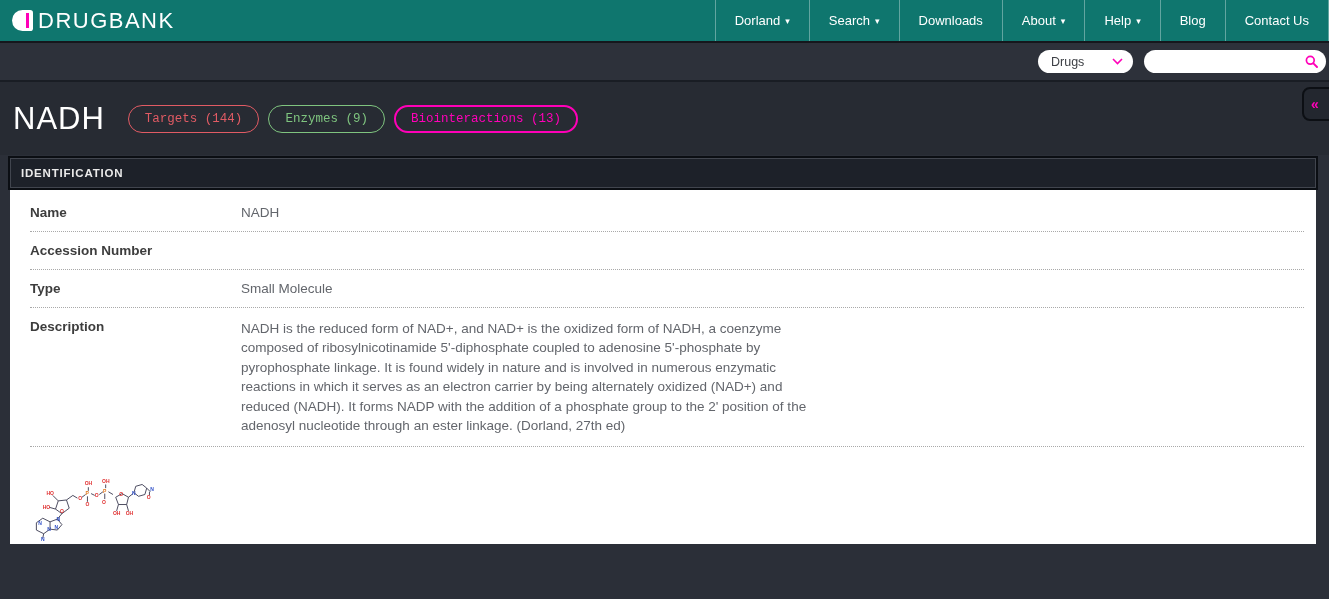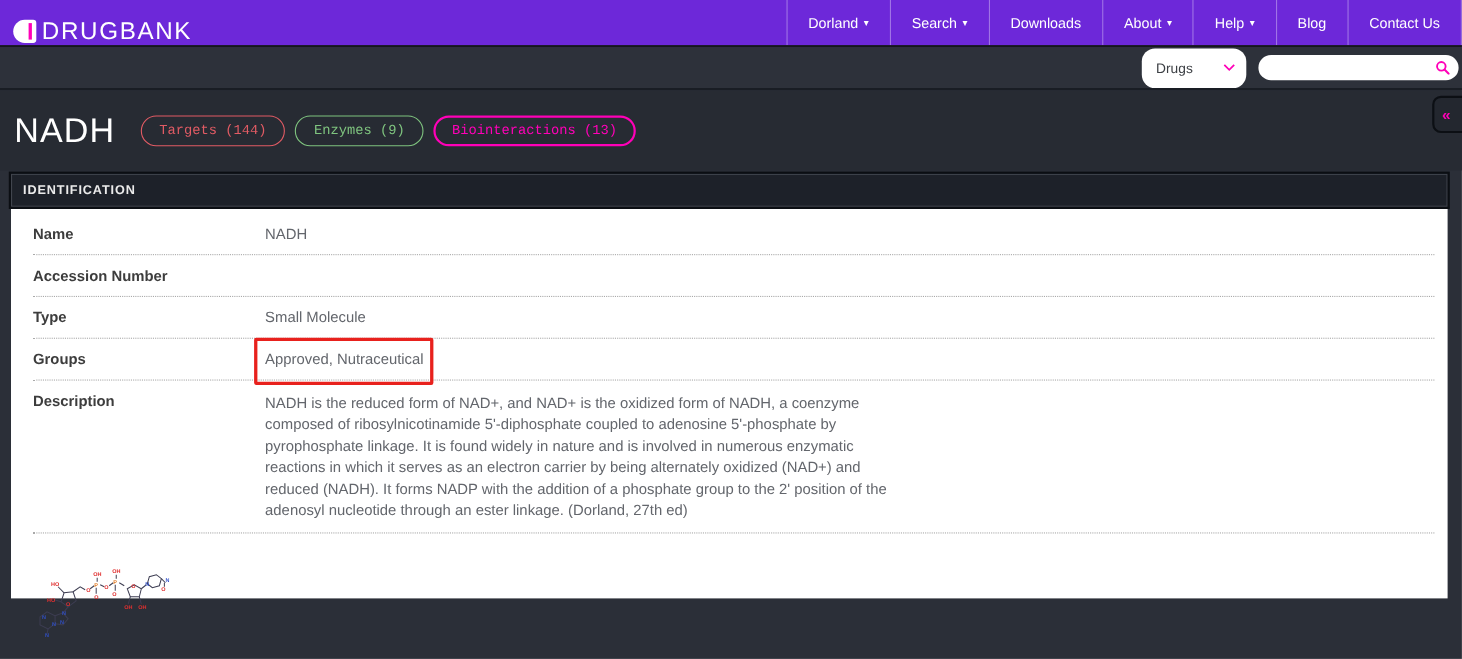--- a/index.html
+++ b/index.html
@@ -6,24 +6,24 @@
   html, body { width: 1329px; height: 599px; overflow: hidden; }
   body {
     font-family: "Liberation Sans", sans-serif;
     background: #2b2f38;
     position: relative;
   }
 
   
   .navbar {
     height: 43px;
-    background: #6d28d9;
+    background: #0f766e;
     border-bottom: 2px solid #15171c;
     display: flex;
-    align-items: flex-end;
+    align-items: center;
     justify-content: space-between;
     padding: 0 0 0 12px;
   }
   .logo { display: flex; align-items: center; gap: 2px; cursor: pointer; }
   .logo-icon {
     width: 21px; height: 21px;
     background: #fff;
     border-radius: 11px 3px 3px 11px;
     display: inline-block;
     position: relative;
@@ -53,21 +53,21 @@
     height: 39px;
     background: #2d313a;
     border-bottom: 2px solid #191d24;
     display: flex;
     align-items: center;
     justify-content: flex-end;
     gap: 11px;
     padding-right: 3px;
   }
   .category-select {
-    width: 95px; height: 36px;
+    width: 95px; height: 23px;
     background: #fff; border-radius: 12px;
     display: flex; align-items: center; justify-content: space-between;
     padding: 0 10px 0 13px;
     cursor: pointer;
   }
   .category-select .sel-text { font-size: 12.5px; color: #3c3f44; }
   .search-pill {
     width: 182px; height: 23px;
     background: #fff; border-radius: 12px;
     display: flex; align-items: center;
@@ -246,27 +246,20 @@
 
   <div class="id-row">
     <div class="id-label">Accession Number</div>
   </div>
 
   <div class="id-row">
     <div class="id-label">Type</div>
     <div class="id-value">Small Molecule</div>
   </div>
 
-  <div class="id-row">
-    <div class="id-label">Groups</div>
-    <div class="id-value">
-      <span>Approved, Nutraceutical</span>
-      <div class="highlight-box"></div>
-    </div>
-  </div>
 
   <div class="id-row">
     <div class="id-label">Description</div>
     <div class="id-value desc-value">NADH is the reduced form of NAD+, and NAD+ is the oxidized form of NADH, a coenzyme composed of ribosylnicotinamide 5'-diphosphate coupled to adenosine 5'-phosphate by pyrophosphate linkage. It is found widely in nature and is involved in numerous enzymatic reactions in which it serves as an electron carrier by being alternately oxidized (NAD+) and reduced (NADH). It forms NADP with the addition of a phosphate group to the 2' position of the adenosyl nucleotide through an ester linkage. (Dorland, 27th ed)</div>
   </div>
 
   <div class="id-row last">
     <div class="id-value">
       <svg class="structure-img" width="124" height="64" viewBox="0 0 136 68">
         <g fill="none" stroke="#3d3d52" stroke-width="1">

